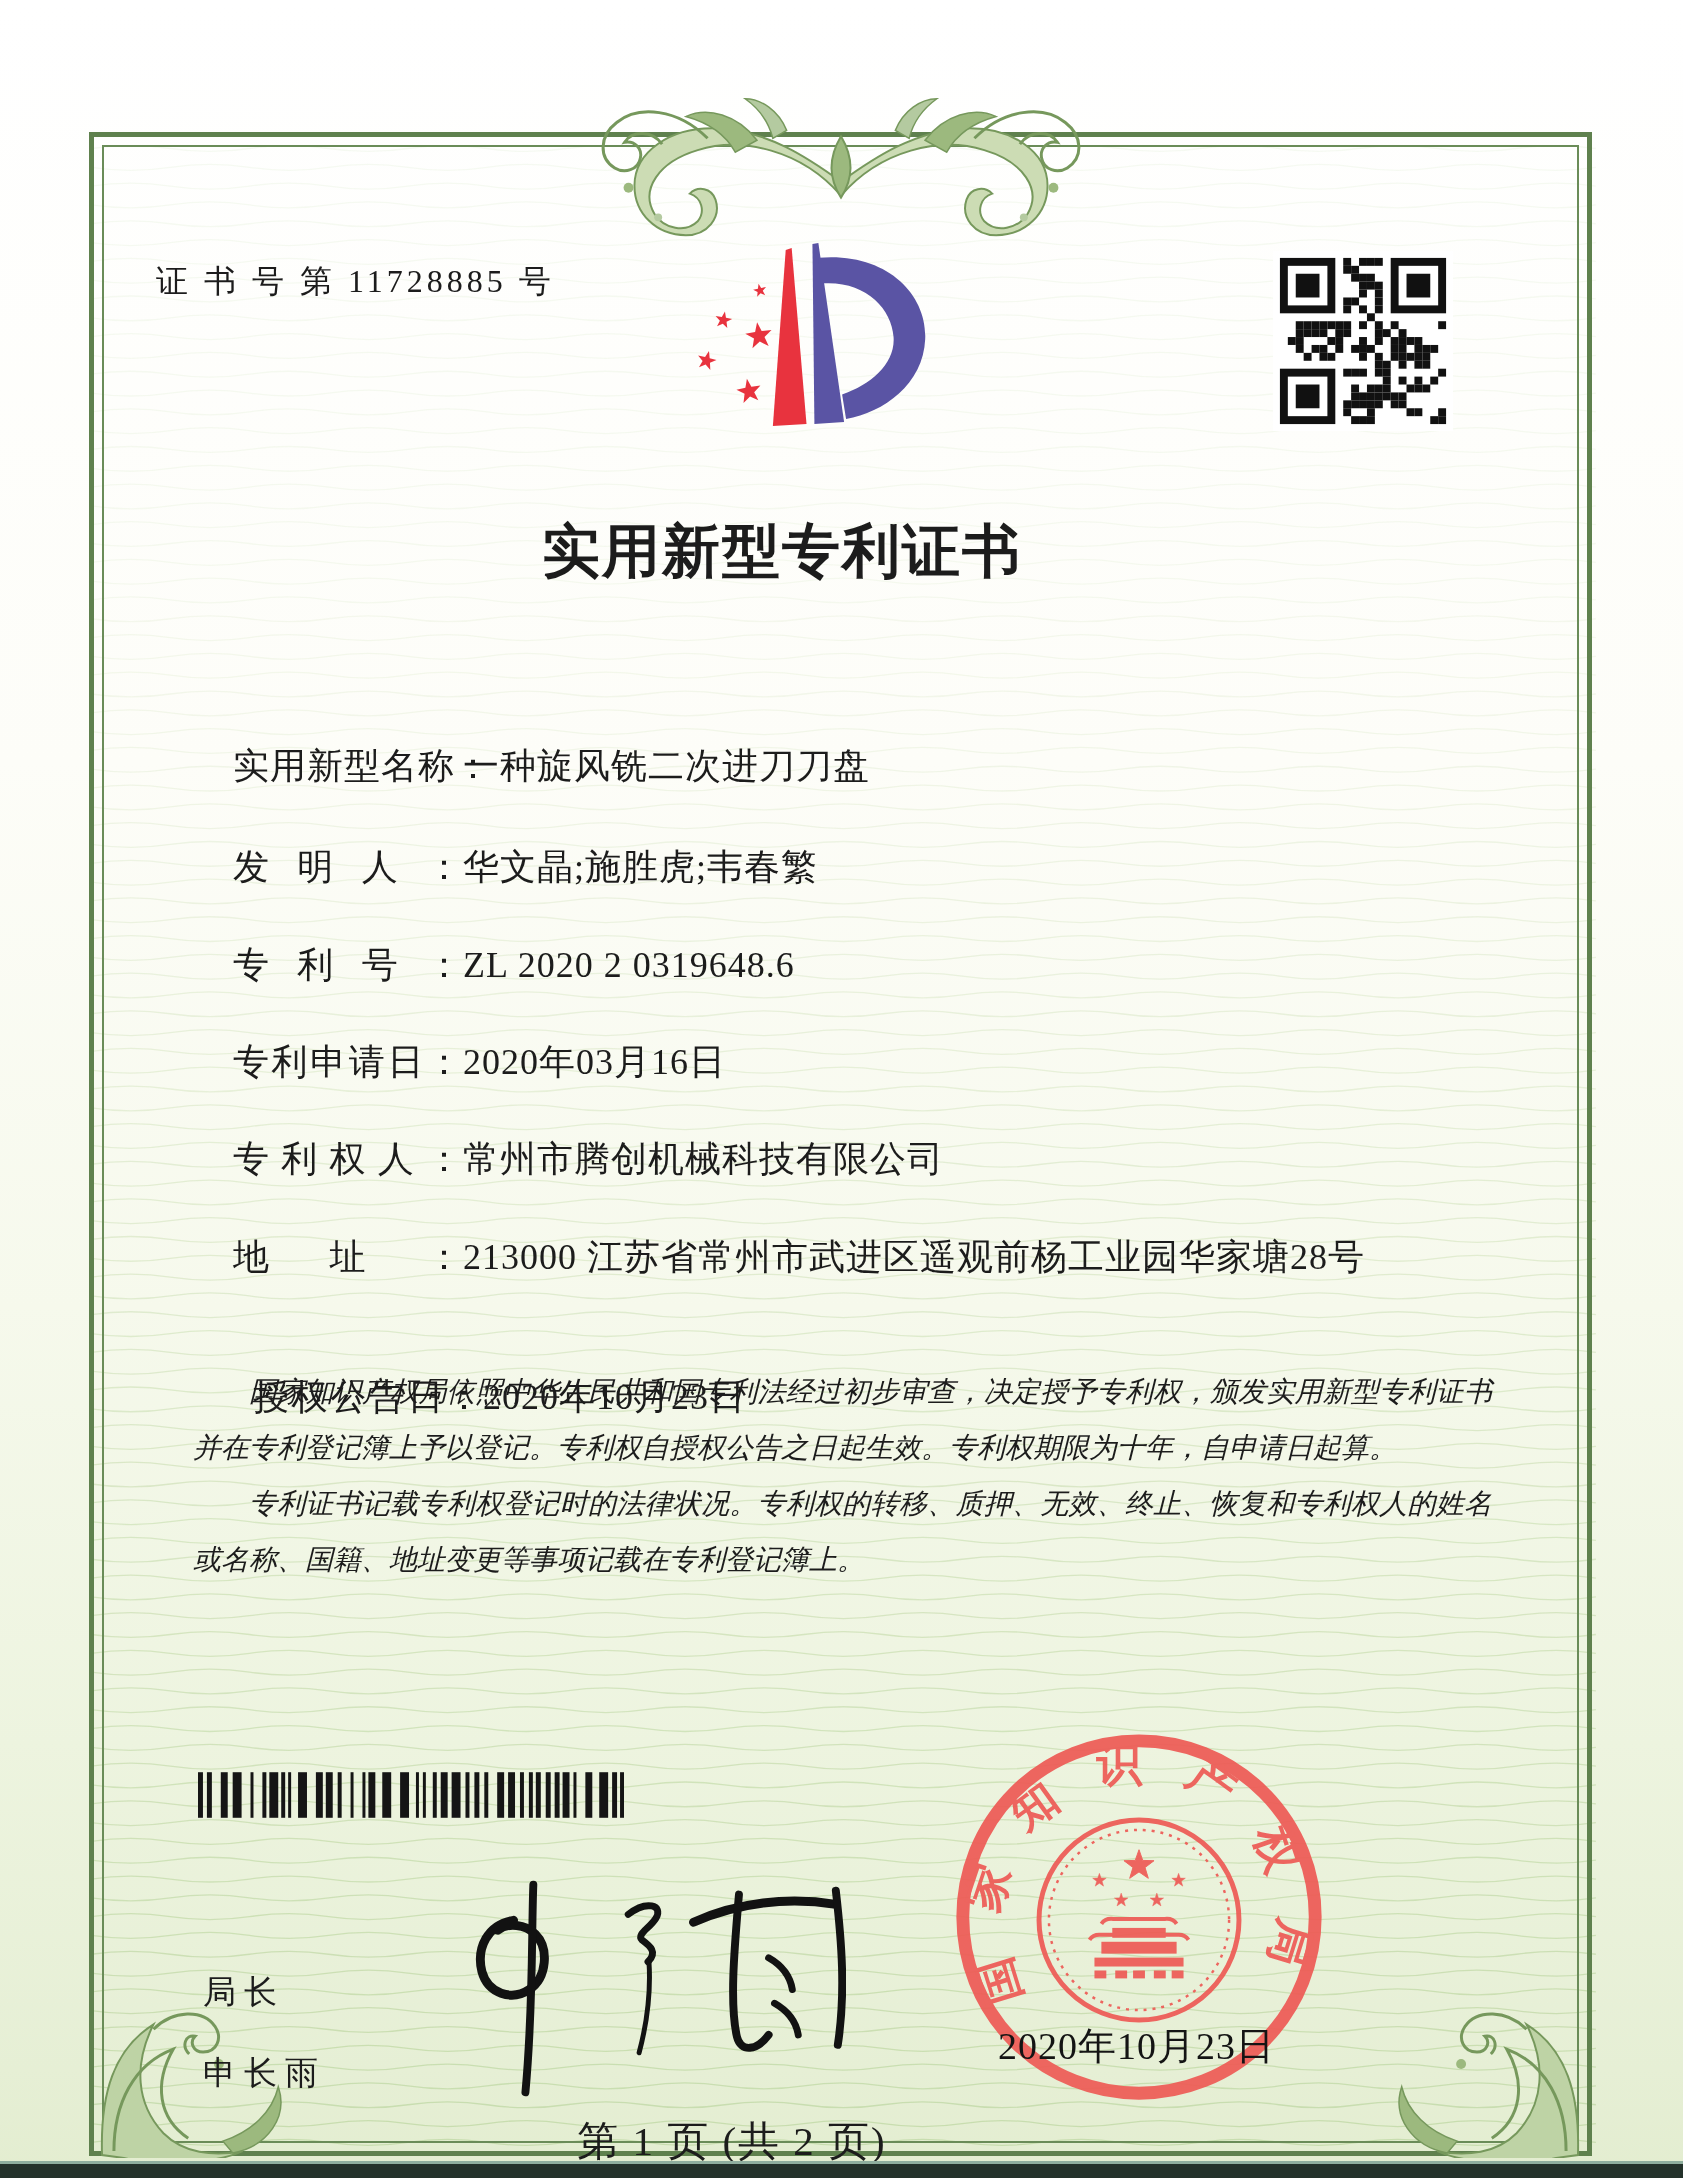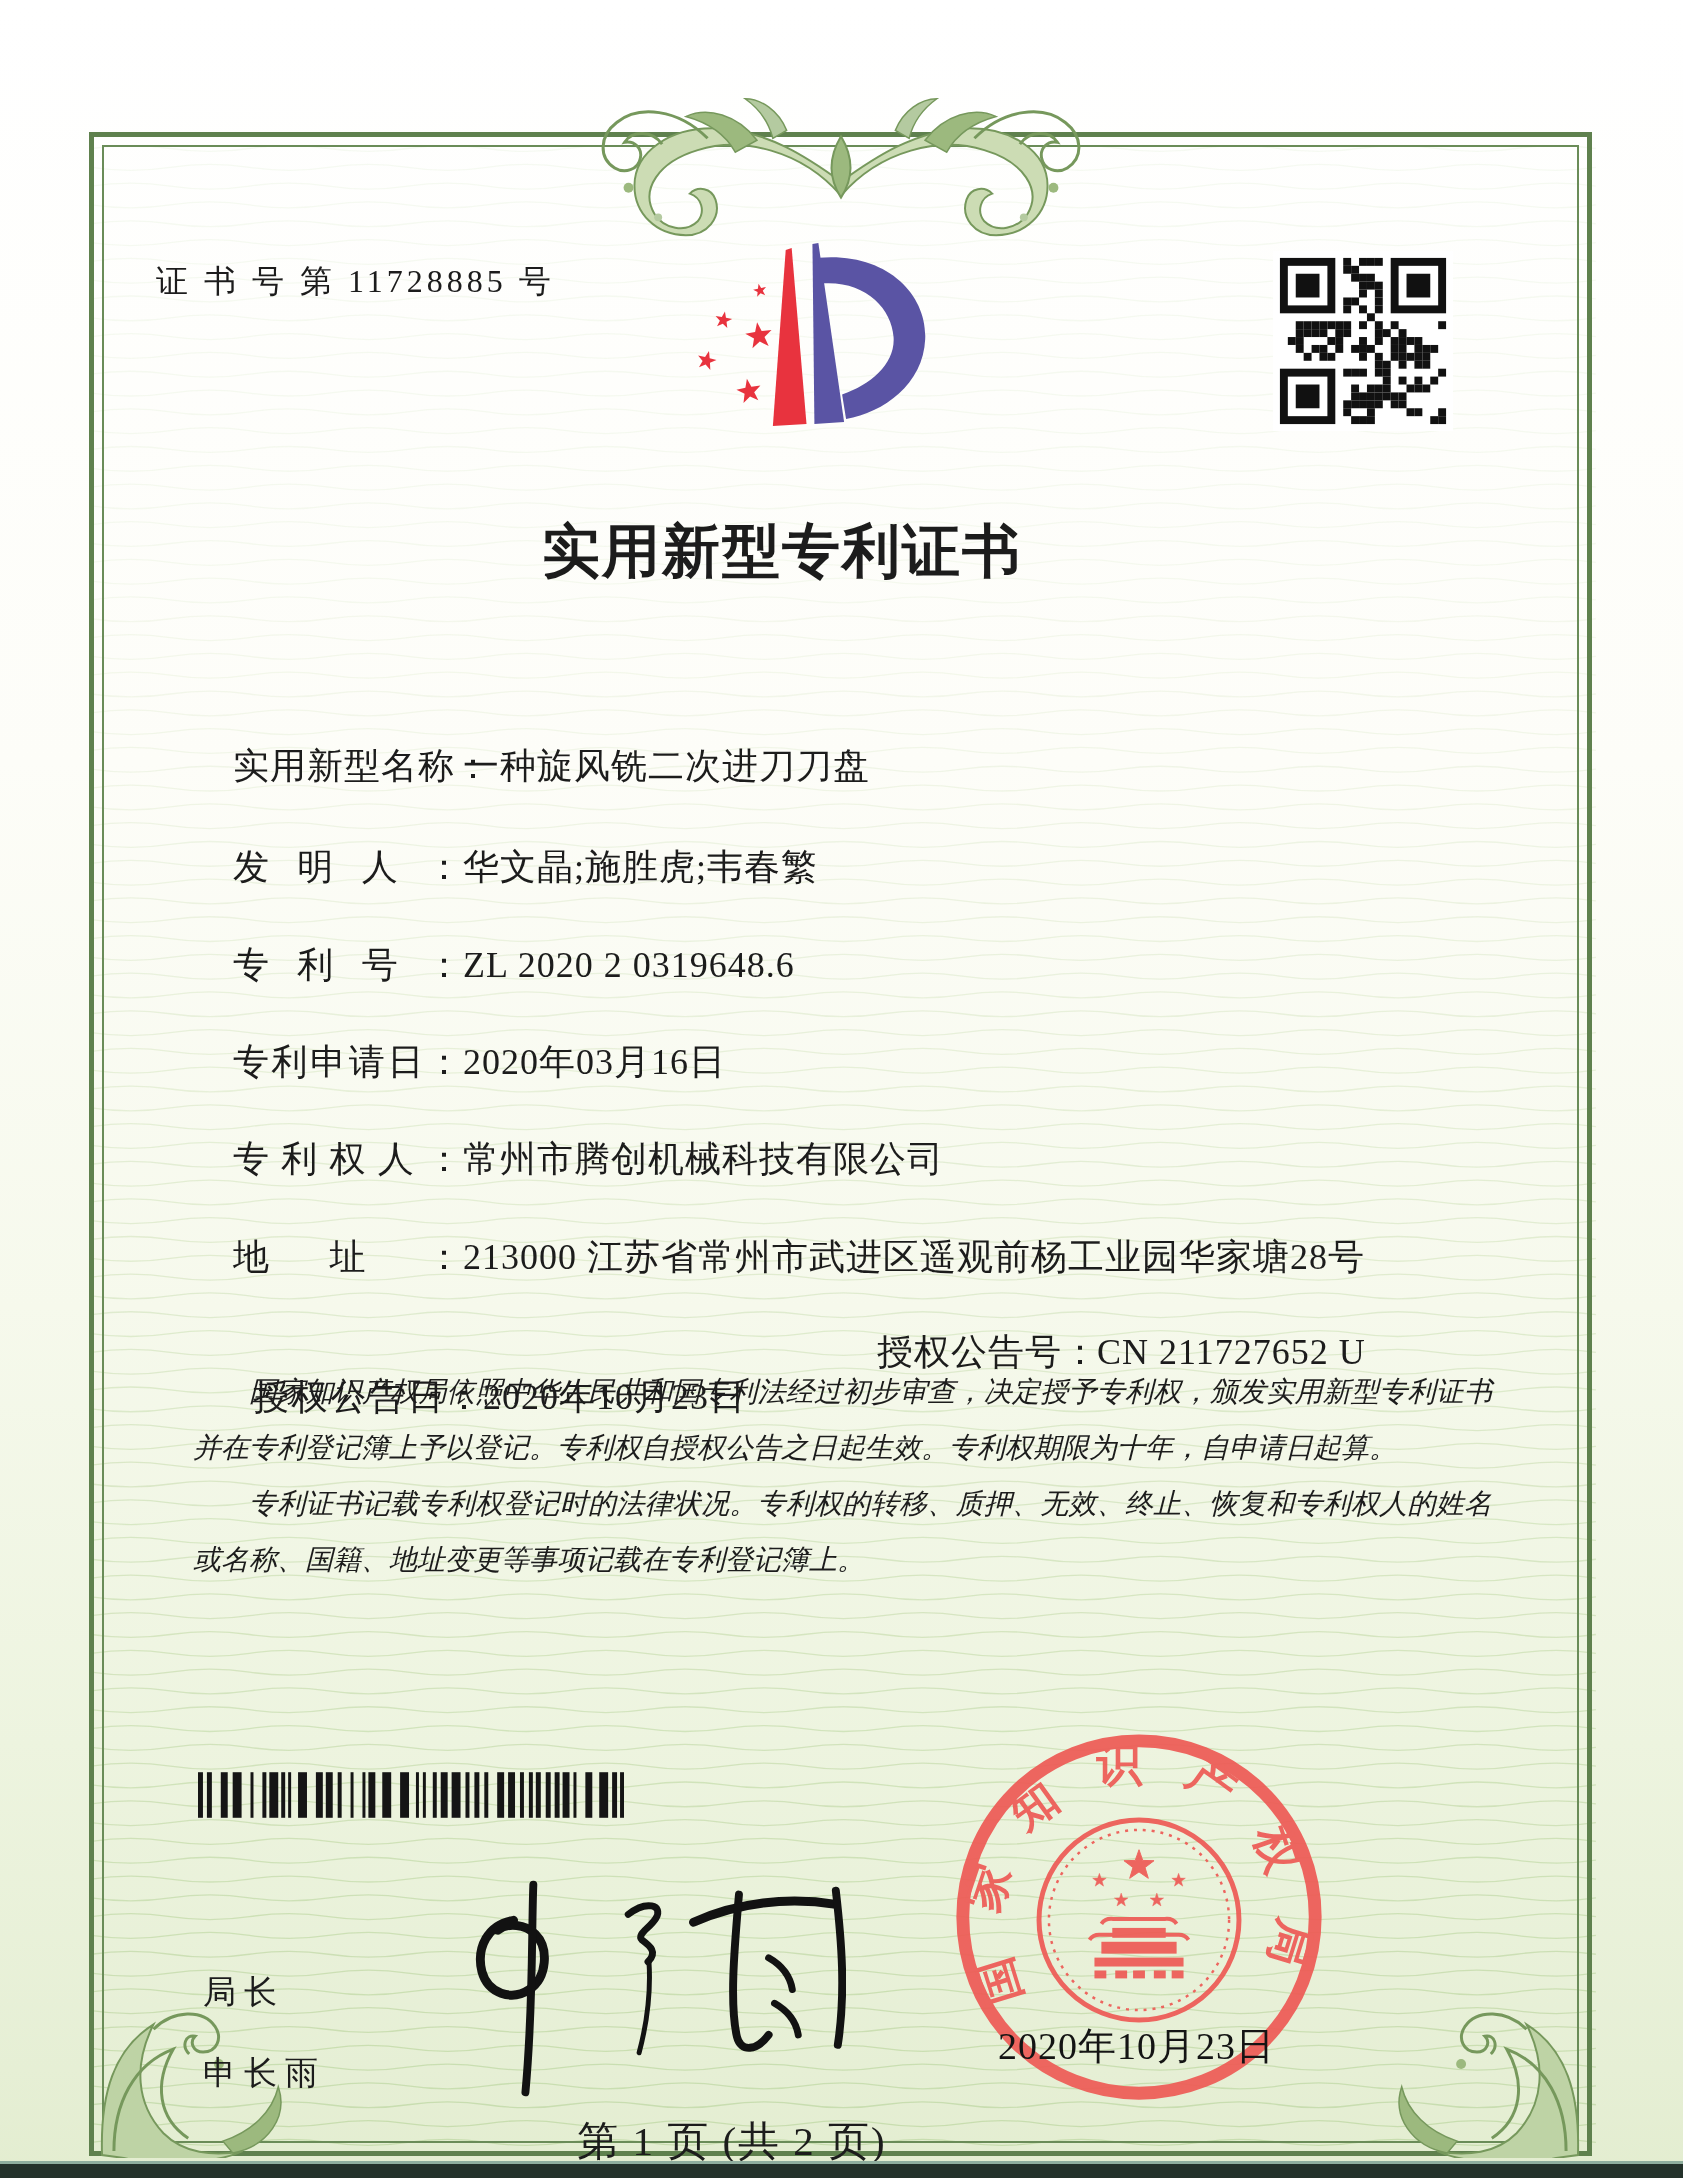--- a/index.html
+++ b/index.html
@@ -345,23 +345,20 @@
   <div class="abs row z4" style="top:1092px">
     <span class="lab">专利权人：</span><span class="val">常州市腾创机械科技有限公司</span>
   </div>
   <div class="abs row z4" style="top:1190px">
     <span class="lab">地址：</span><span class="val">213000 江苏省常州市武进区遥观前杨工业园华家塘28号</span>
   </div>
   <div class="abs row z4" style="top:1285px;width:1307px">
     <span>
       <span class="lab">授权公告日：</span><span class="val">2020年10月23日</span>
     </span>
-    <span class="grant-right">
-      <span class="lab">授权公告号：</span><span class="val">CN 211727652 U</span>
-    </span>
   </div>
 
   <div class="abs body-text z4">
     <p>国家知识产权局依照中华人民共和国专利法经过初步审查，决定授予专利权，颁发实用新型专利证书并在专利登记簿上予以登记。专利权自授权公告之日起生效。专利权期限为十年，自申请日起算。</p>
     <p>专利证书记载专利权登记时的法律状况。专利权的转移、质押、无效、终止、恢复和专利权人的姓名或名称、国籍、地址变更等事项记载在专利登记簿上。</p>
   </div>
 
   <svg class="abs z4" id="barcode" style="left:198px;top:1772px" width="426" height="46" viewBox="0 0 430 46">
       <rect x="0" y="0" width="5" height="46" fill="#151515"></rect>
       <rect x="9" y="0" width="5" height="46" fill="#151515"></rect>

